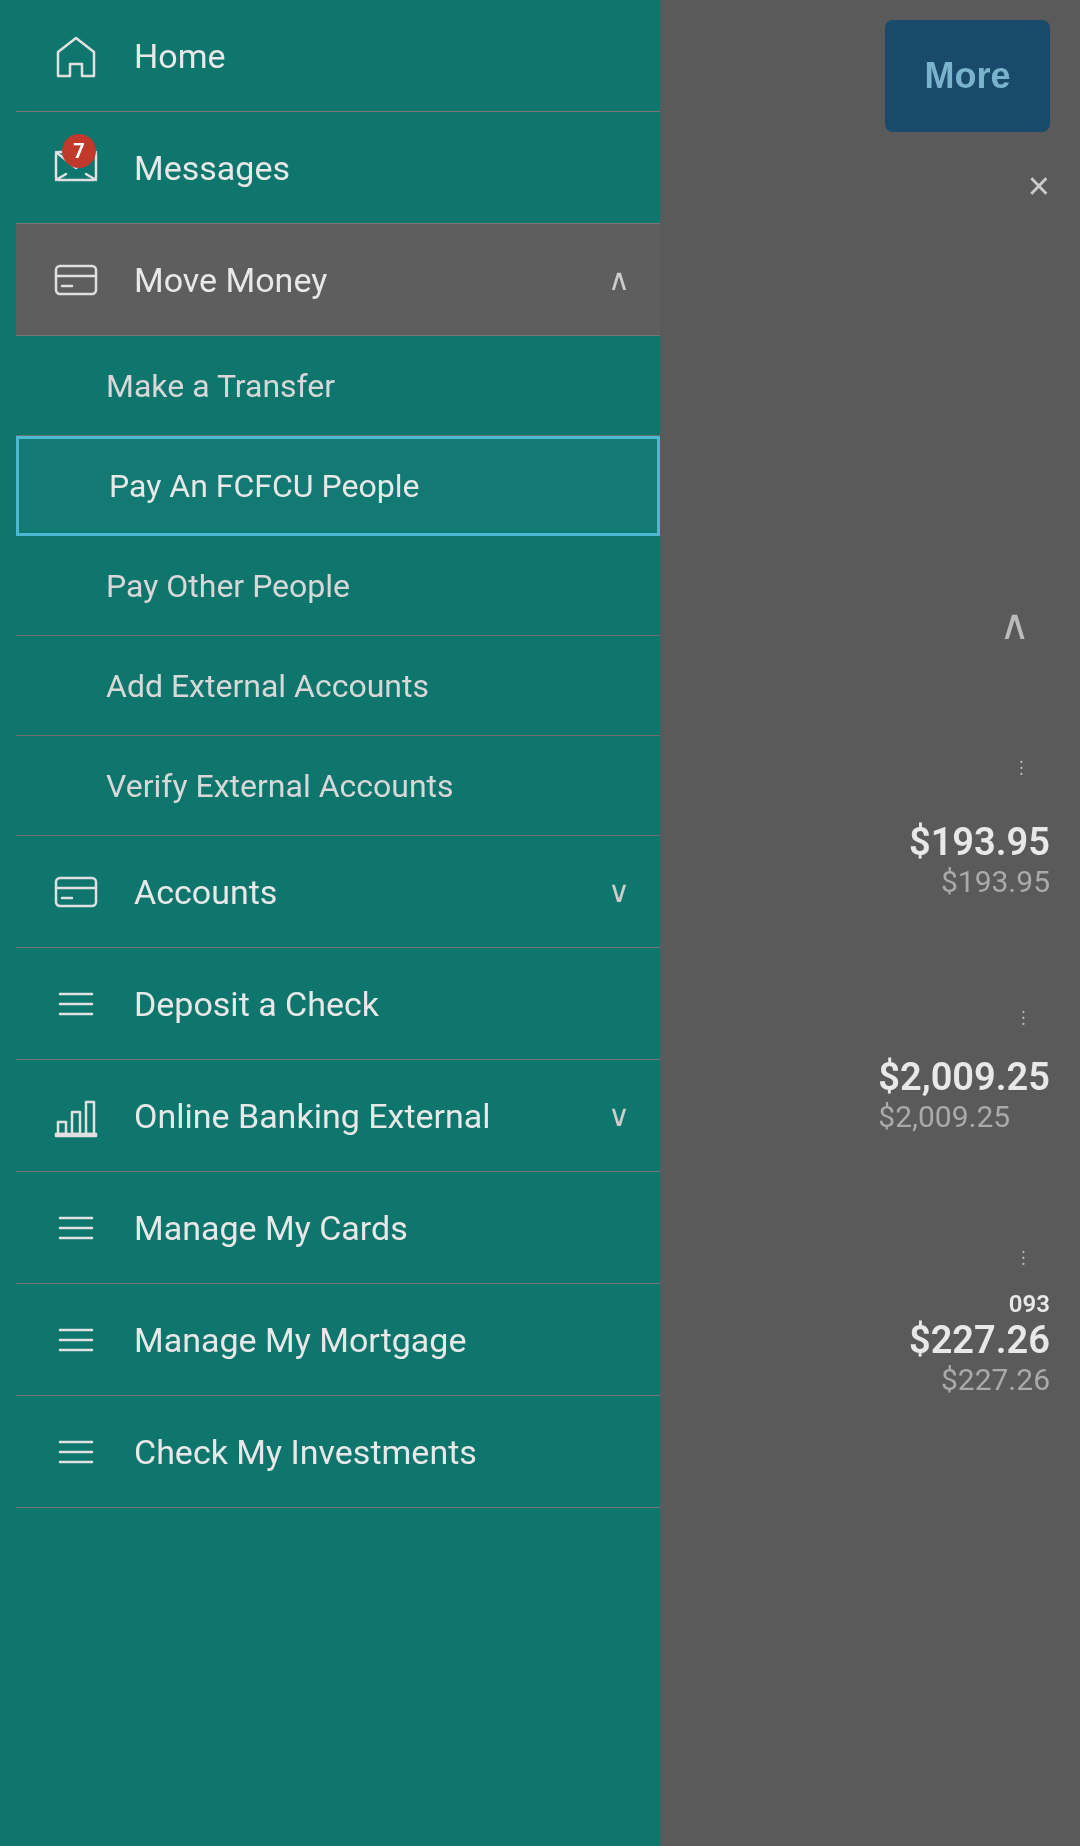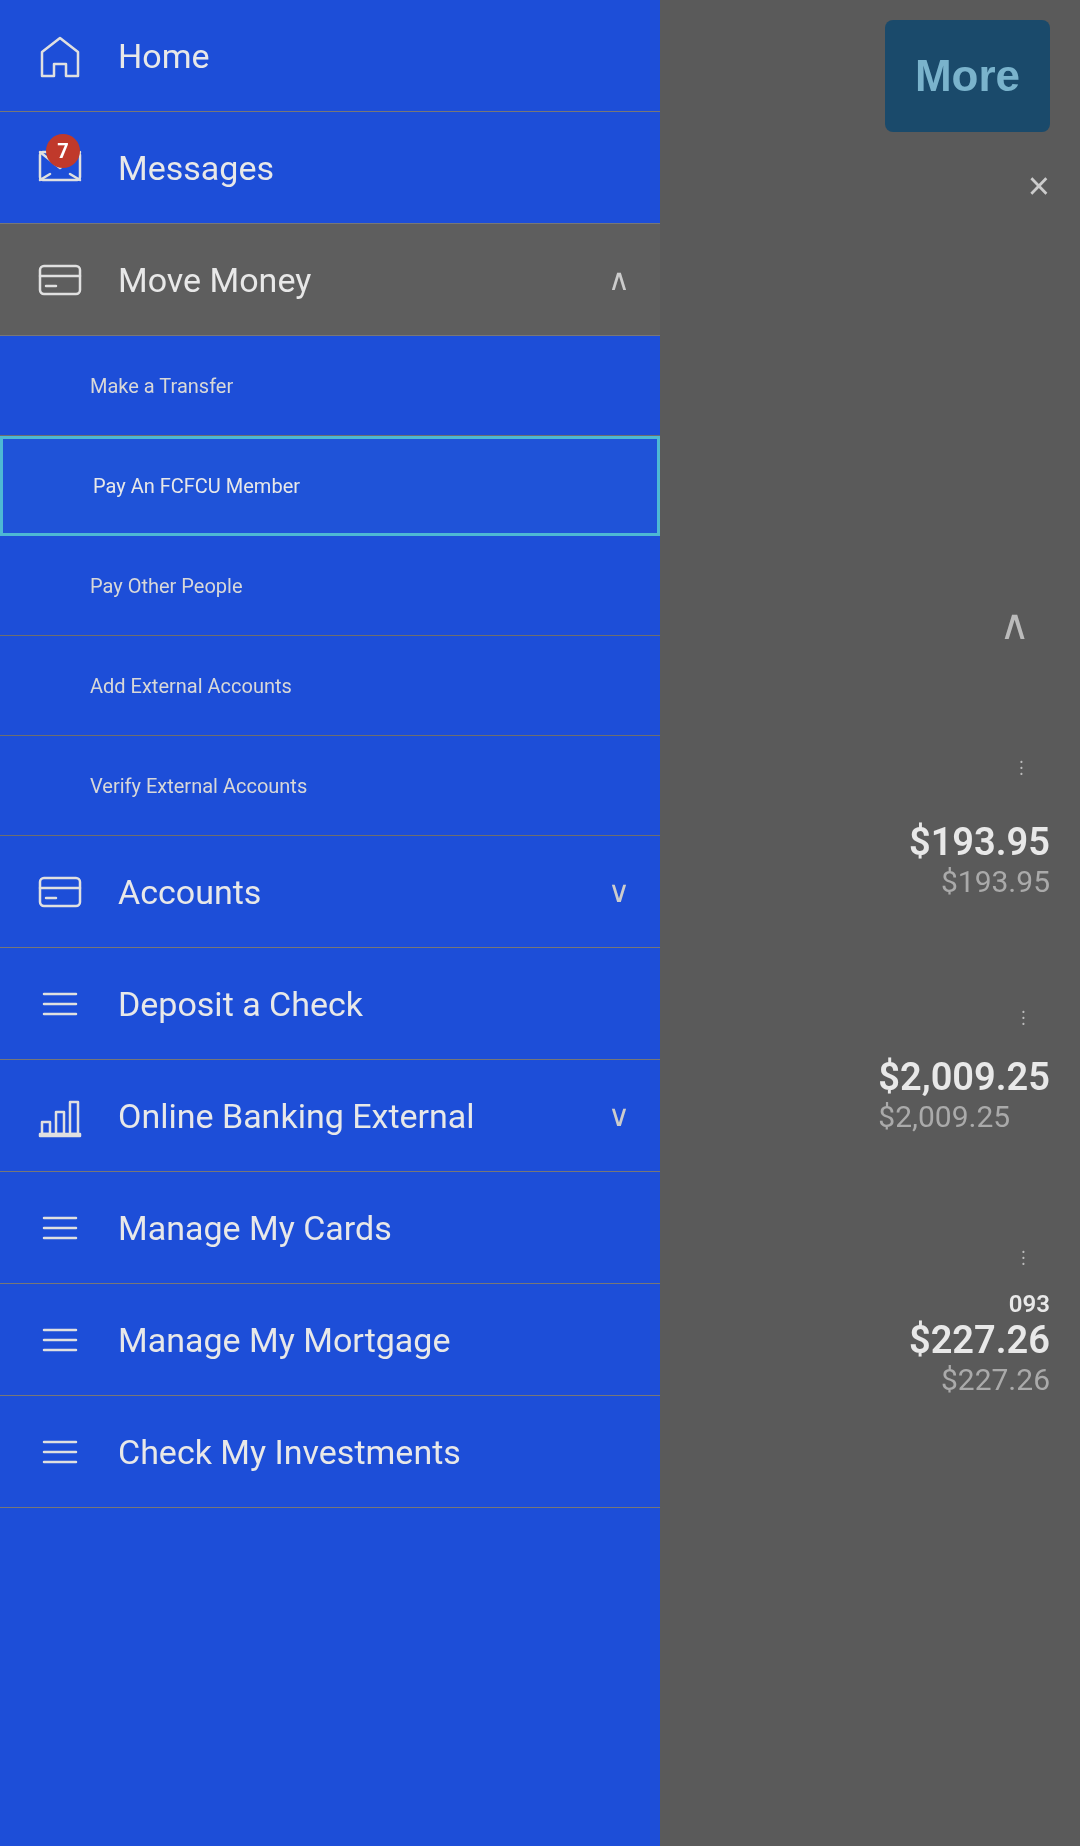--- a/index.html
+++ b/index.html
@@ -27,21 +27,21 @@
     .more-btn {
       position: absolute;
       top: 20px;
       right: 30px;
       background: #1a4a6b;
       color: #7ab3cc;
       border: none;
       border-radius: 8px;
       width: 165px;
       height: 112px;
-      font-size: 44px;
+      font-size: 36px;
       font-weight: 600;
       cursor: pointer;
       z-index: 5;
       display: flex;
       align-items: center;
       justify-content: center;
     }
 
     
     .close-btn {
@@ -154,22 +154,23 @@
       font-size: 30px;
     }
 
     
     .sidebar {
       position: absolute;
       top: 0;
       left: 0;
       width: 660px;
       height: 100%;
-      background: #1d4ed8;
+      background: #0f766e;
       z-index: 10;
+      padding-left: 16px;
     }
 
     .sidebar-item {
       display: flex;
       align-items: center;
       padding: 0 30px;
       height: 112px;
       border-bottom: 1px solid #777;
       cursor: pointer;
       position: relative;
@@ -215,21 +216,21 @@
 
     
     .submenu-item {
       display: flex;
       align-items: center;
       padding: 0 30px 0 90px;
       height: 100px;
       border-bottom: 1px solid #6e6e6e;
       cursor: pointer;
       color: #d8d8d8;
-      font-size: 20px;
+      font-size: 32px;
     }
 
     .submenu-item.active {
       border: 3px solid #4db8d4;
       background: rgba(77, 184, 212, 0.05);
       color: #e8e8e8;
     }
 
     
     .move-money-section {
@@ -311,21 +312,21 @@
     </div>
     <span class="sidebar-label">Move Money</span>
     <span class="sidebar-chevron">∧</span>
   </div>
 
   <div class="submenu-item">
     <span>Make a Transfer</span>
   </div>
 
   <div class="submenu-item active">
-    <span>Pay An FCFCU Member</span>
+    <span>Pay An FCFCU People</span>
   </div>
 
   <div class="submenu-item">
     <span>Pay Other People</span>
   </div>
 
   <div class="submenu-item">
     <span>Add External Accounts</span>
   </div>
 

